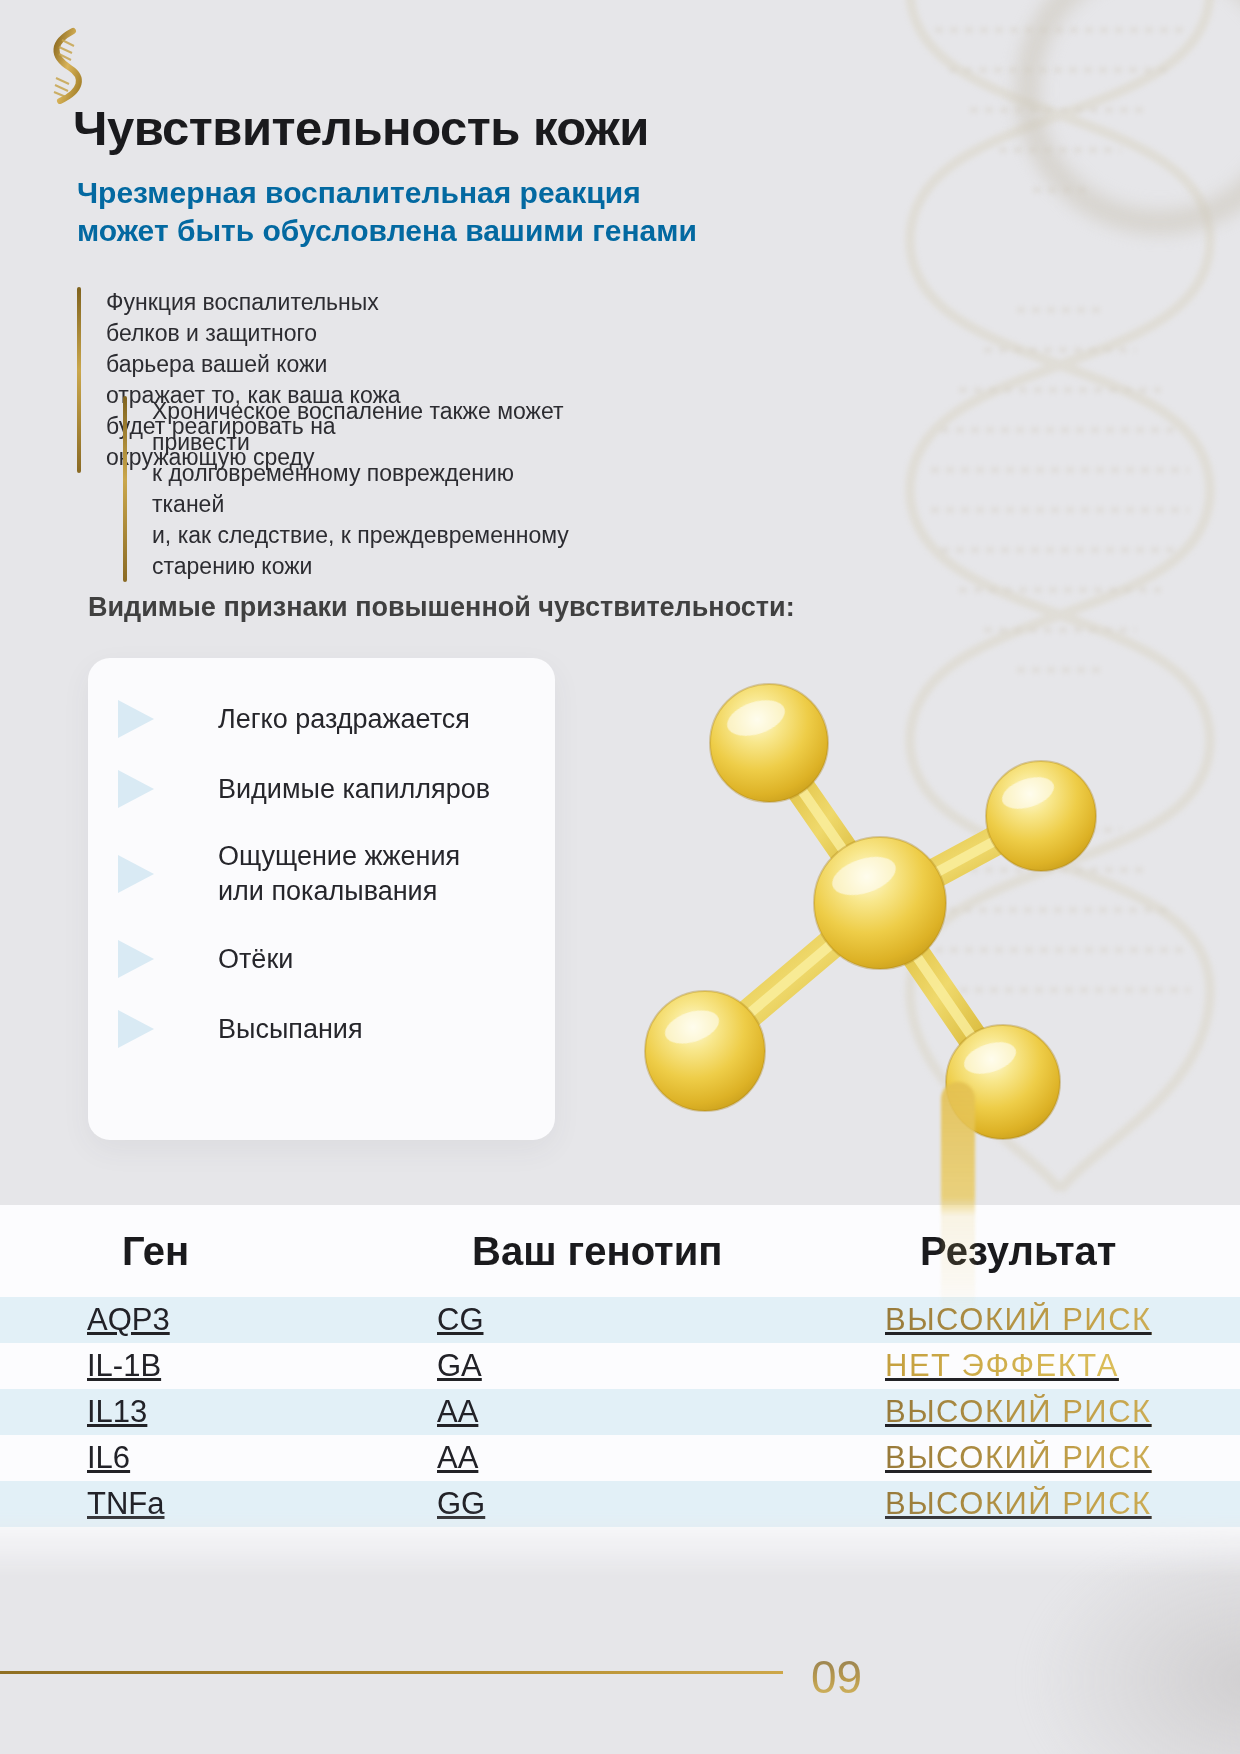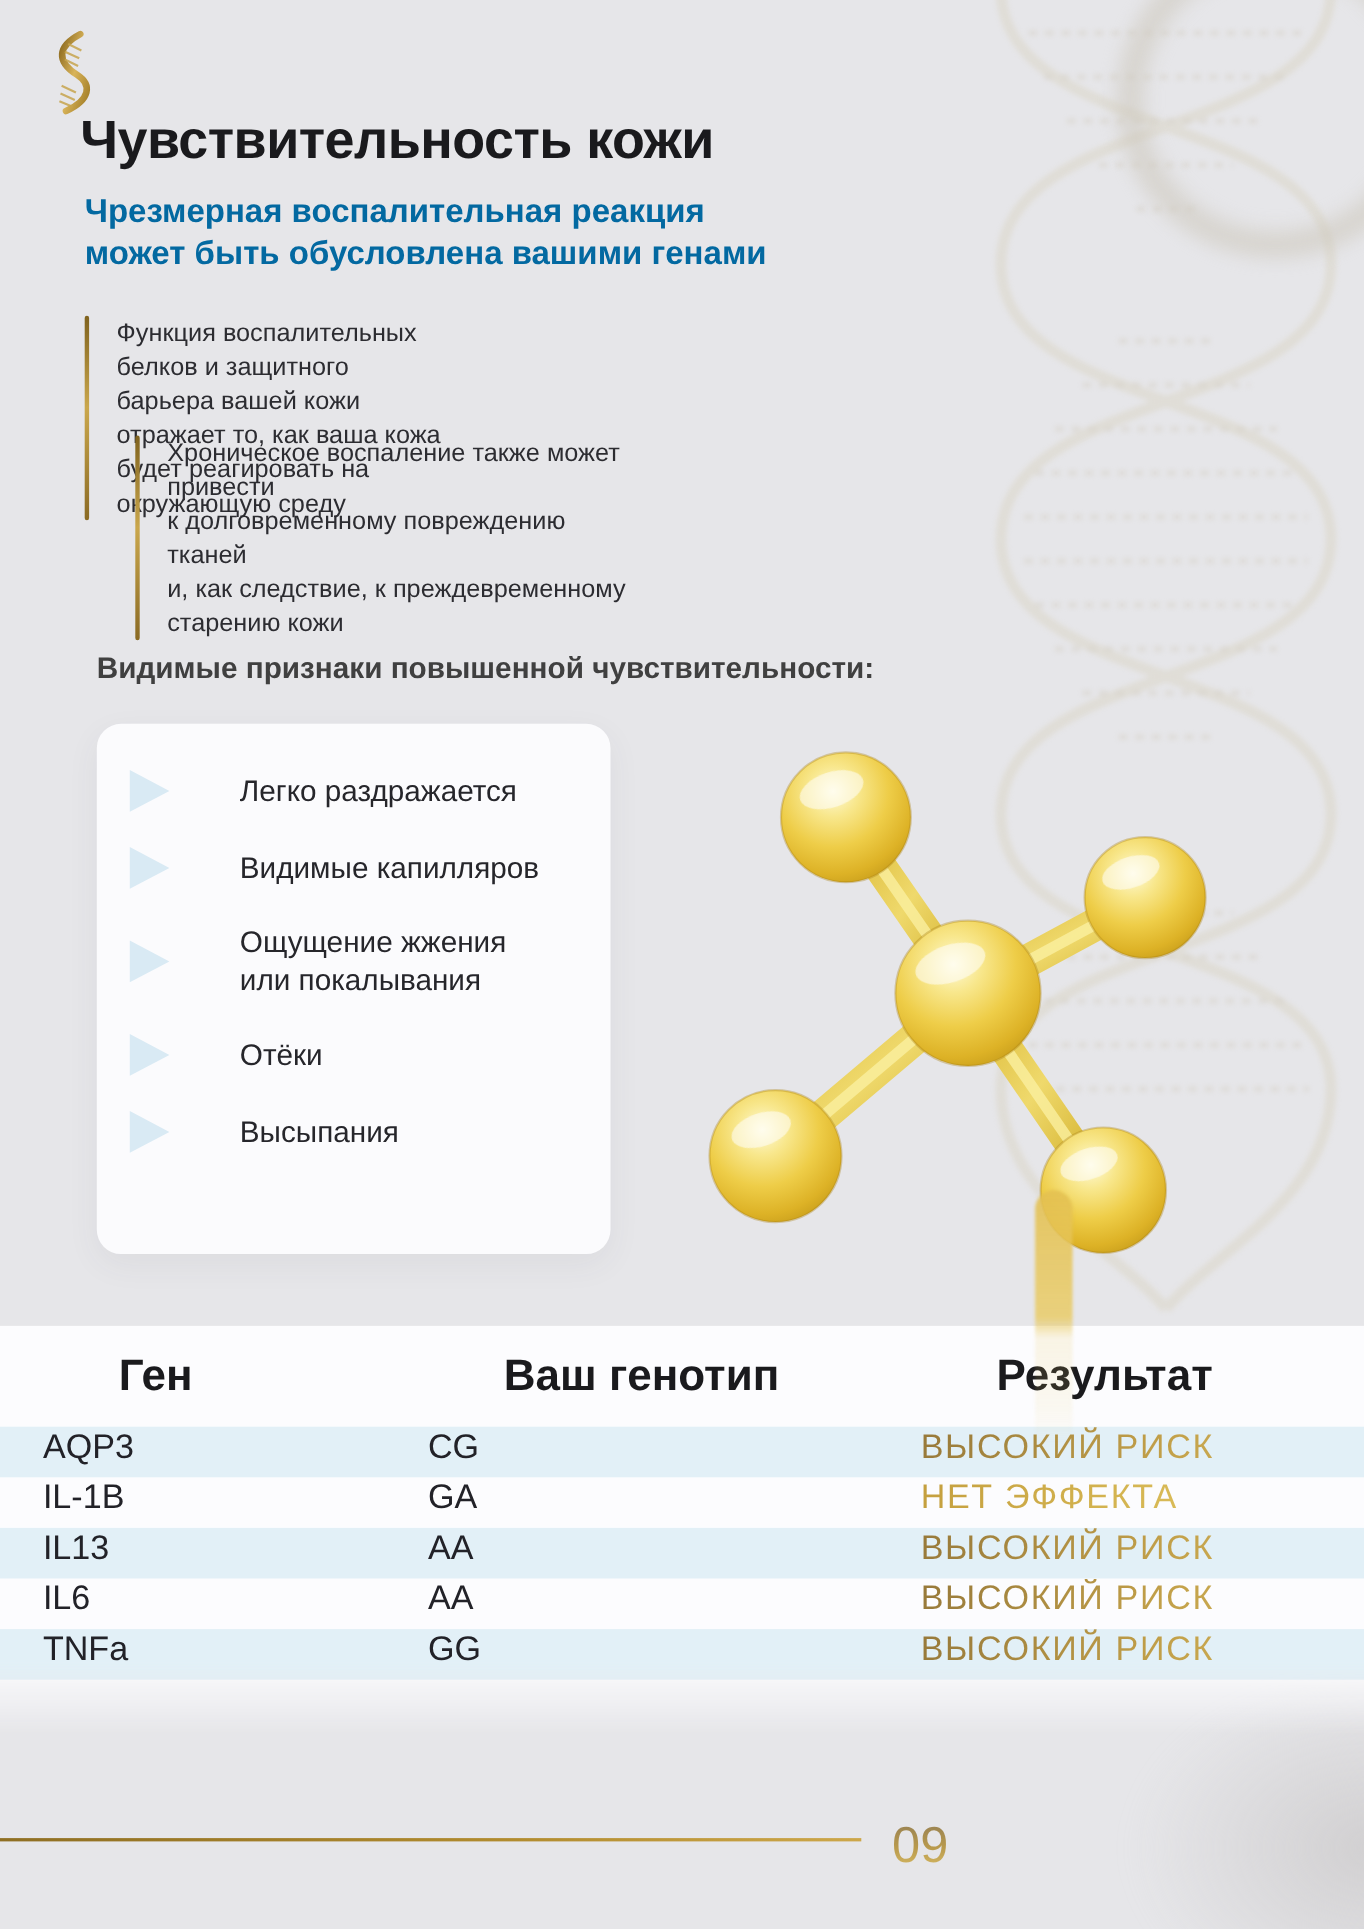--- a/index.html
+++ b/index.html
@@ -47,23 +47,23 @@
     border-left:36px solid #d9eaf4;margin-right:28px;flex:0 0 36px;}
   .sign-label{font-size:27px;line-height:35px;color:#26262b;white-space:pre-line;}
 
   
   .molecule{left:618px;top:618px;z-index:1;}
 
   
   .gene-table{left:0;top:1205px;width:1240px;height:372px;background:#fcfcfe;z-index:2;
     -webkit-mask-image:linear-gradient(180deg,#000 82%,transparent 100%);
             mask-image:linear-gradient(180deg,#000 82%,transparent 100%);}
-  .t-header{height:92px;display:flex;align-items:center;padding-left:108px;}
+  .t-header{height:92px;display:flex;align-items:center;padding-left:108px;margin-left:14px;}
   .t-header .th{font-size:40px;font-weight:bold;color:#1a1a1d;}
-  .t-row{height:46px;display:flex;align-items:flex-start;padding-left:39px;}
+  .t-row{height:46px;display:flex;align-items:center;padding-left:87px;text-decoration:underline;}
   .t-row.blue{background:#e2f0f7;}
   .c1{width:350px;flex:0 0 350px;}
   .c2{width:448px;flex:0 0 448px;}
   .c3{flex:1;}
   .t-row .cell{font-size:31px;color:#222228;}
   .result{font-size:31px;letter-spacing:1.5px;font-weight:normal;
     background:linear-gradient(105deg,#97793a 0%,#c2a049 55%,#d8bc62 100%);
     -webkit-background-clip:text;background-clip:text;color:transparent;}
   .result.result-none{background:linear-gradient(105deg,#c49f3e 0%,#ddc05c 70%,#e6cd6e 100%);
     -webkit-background-clip:text;background-clip:text;color:transparent;}

